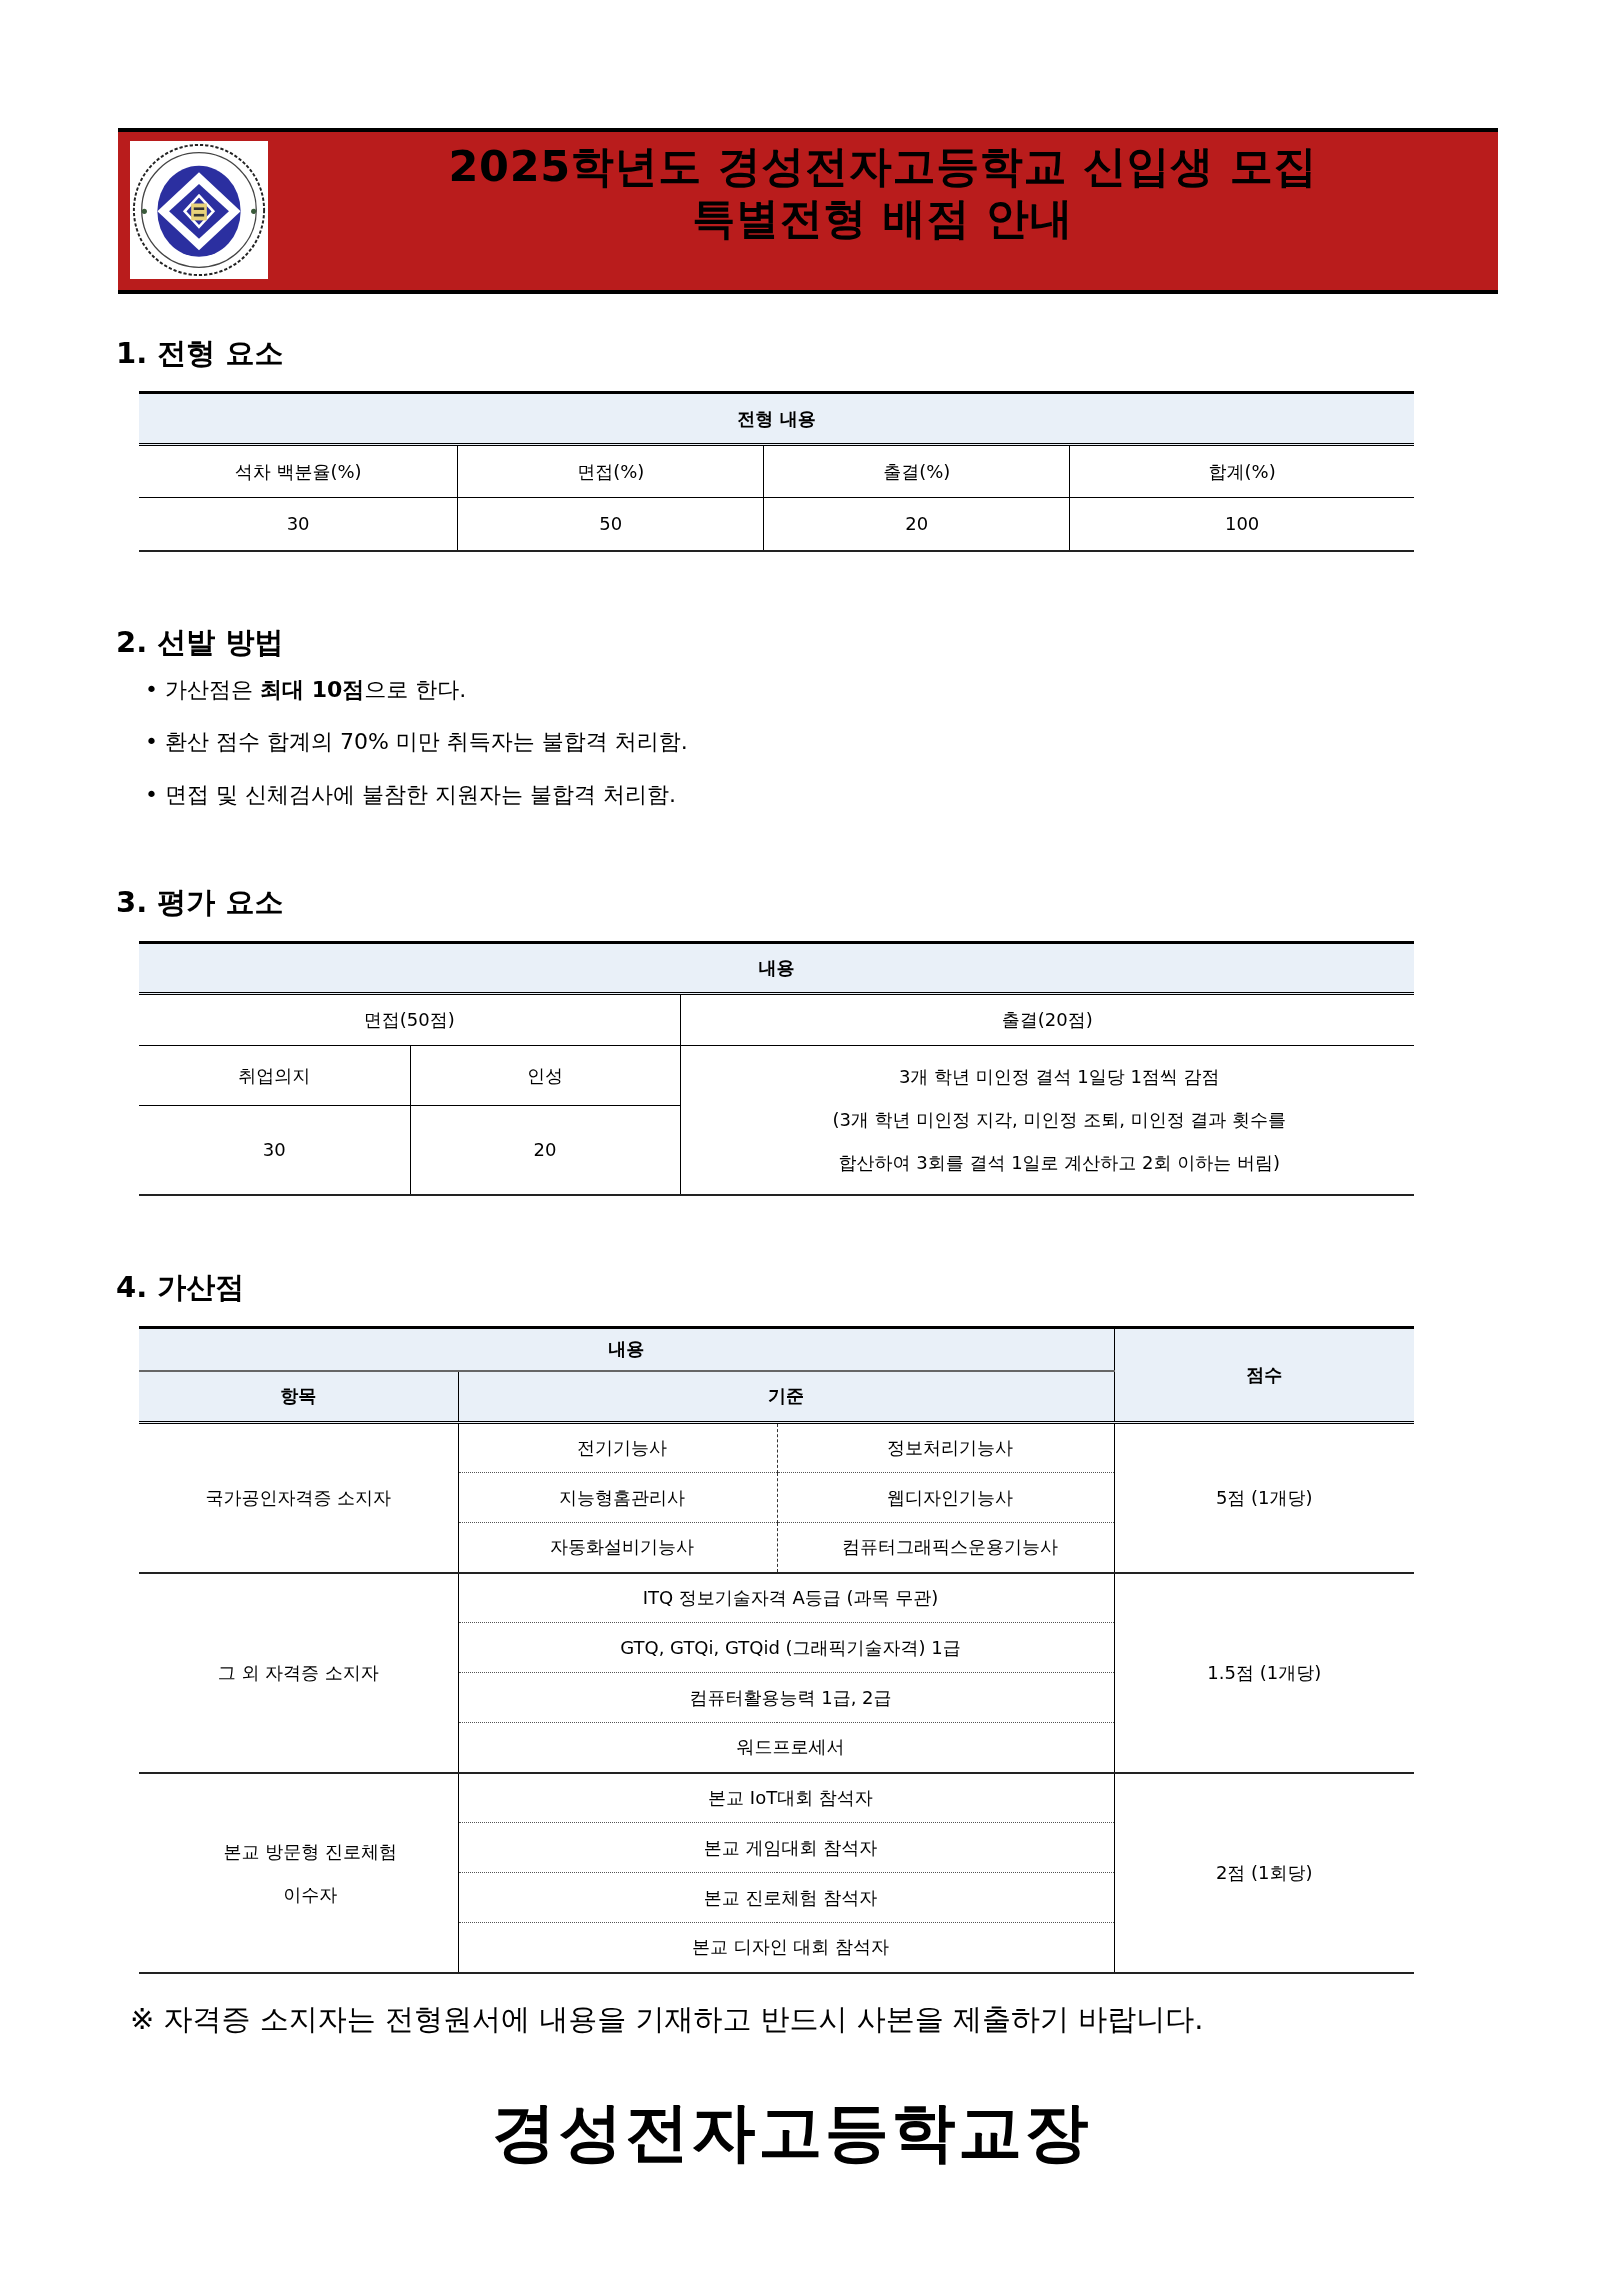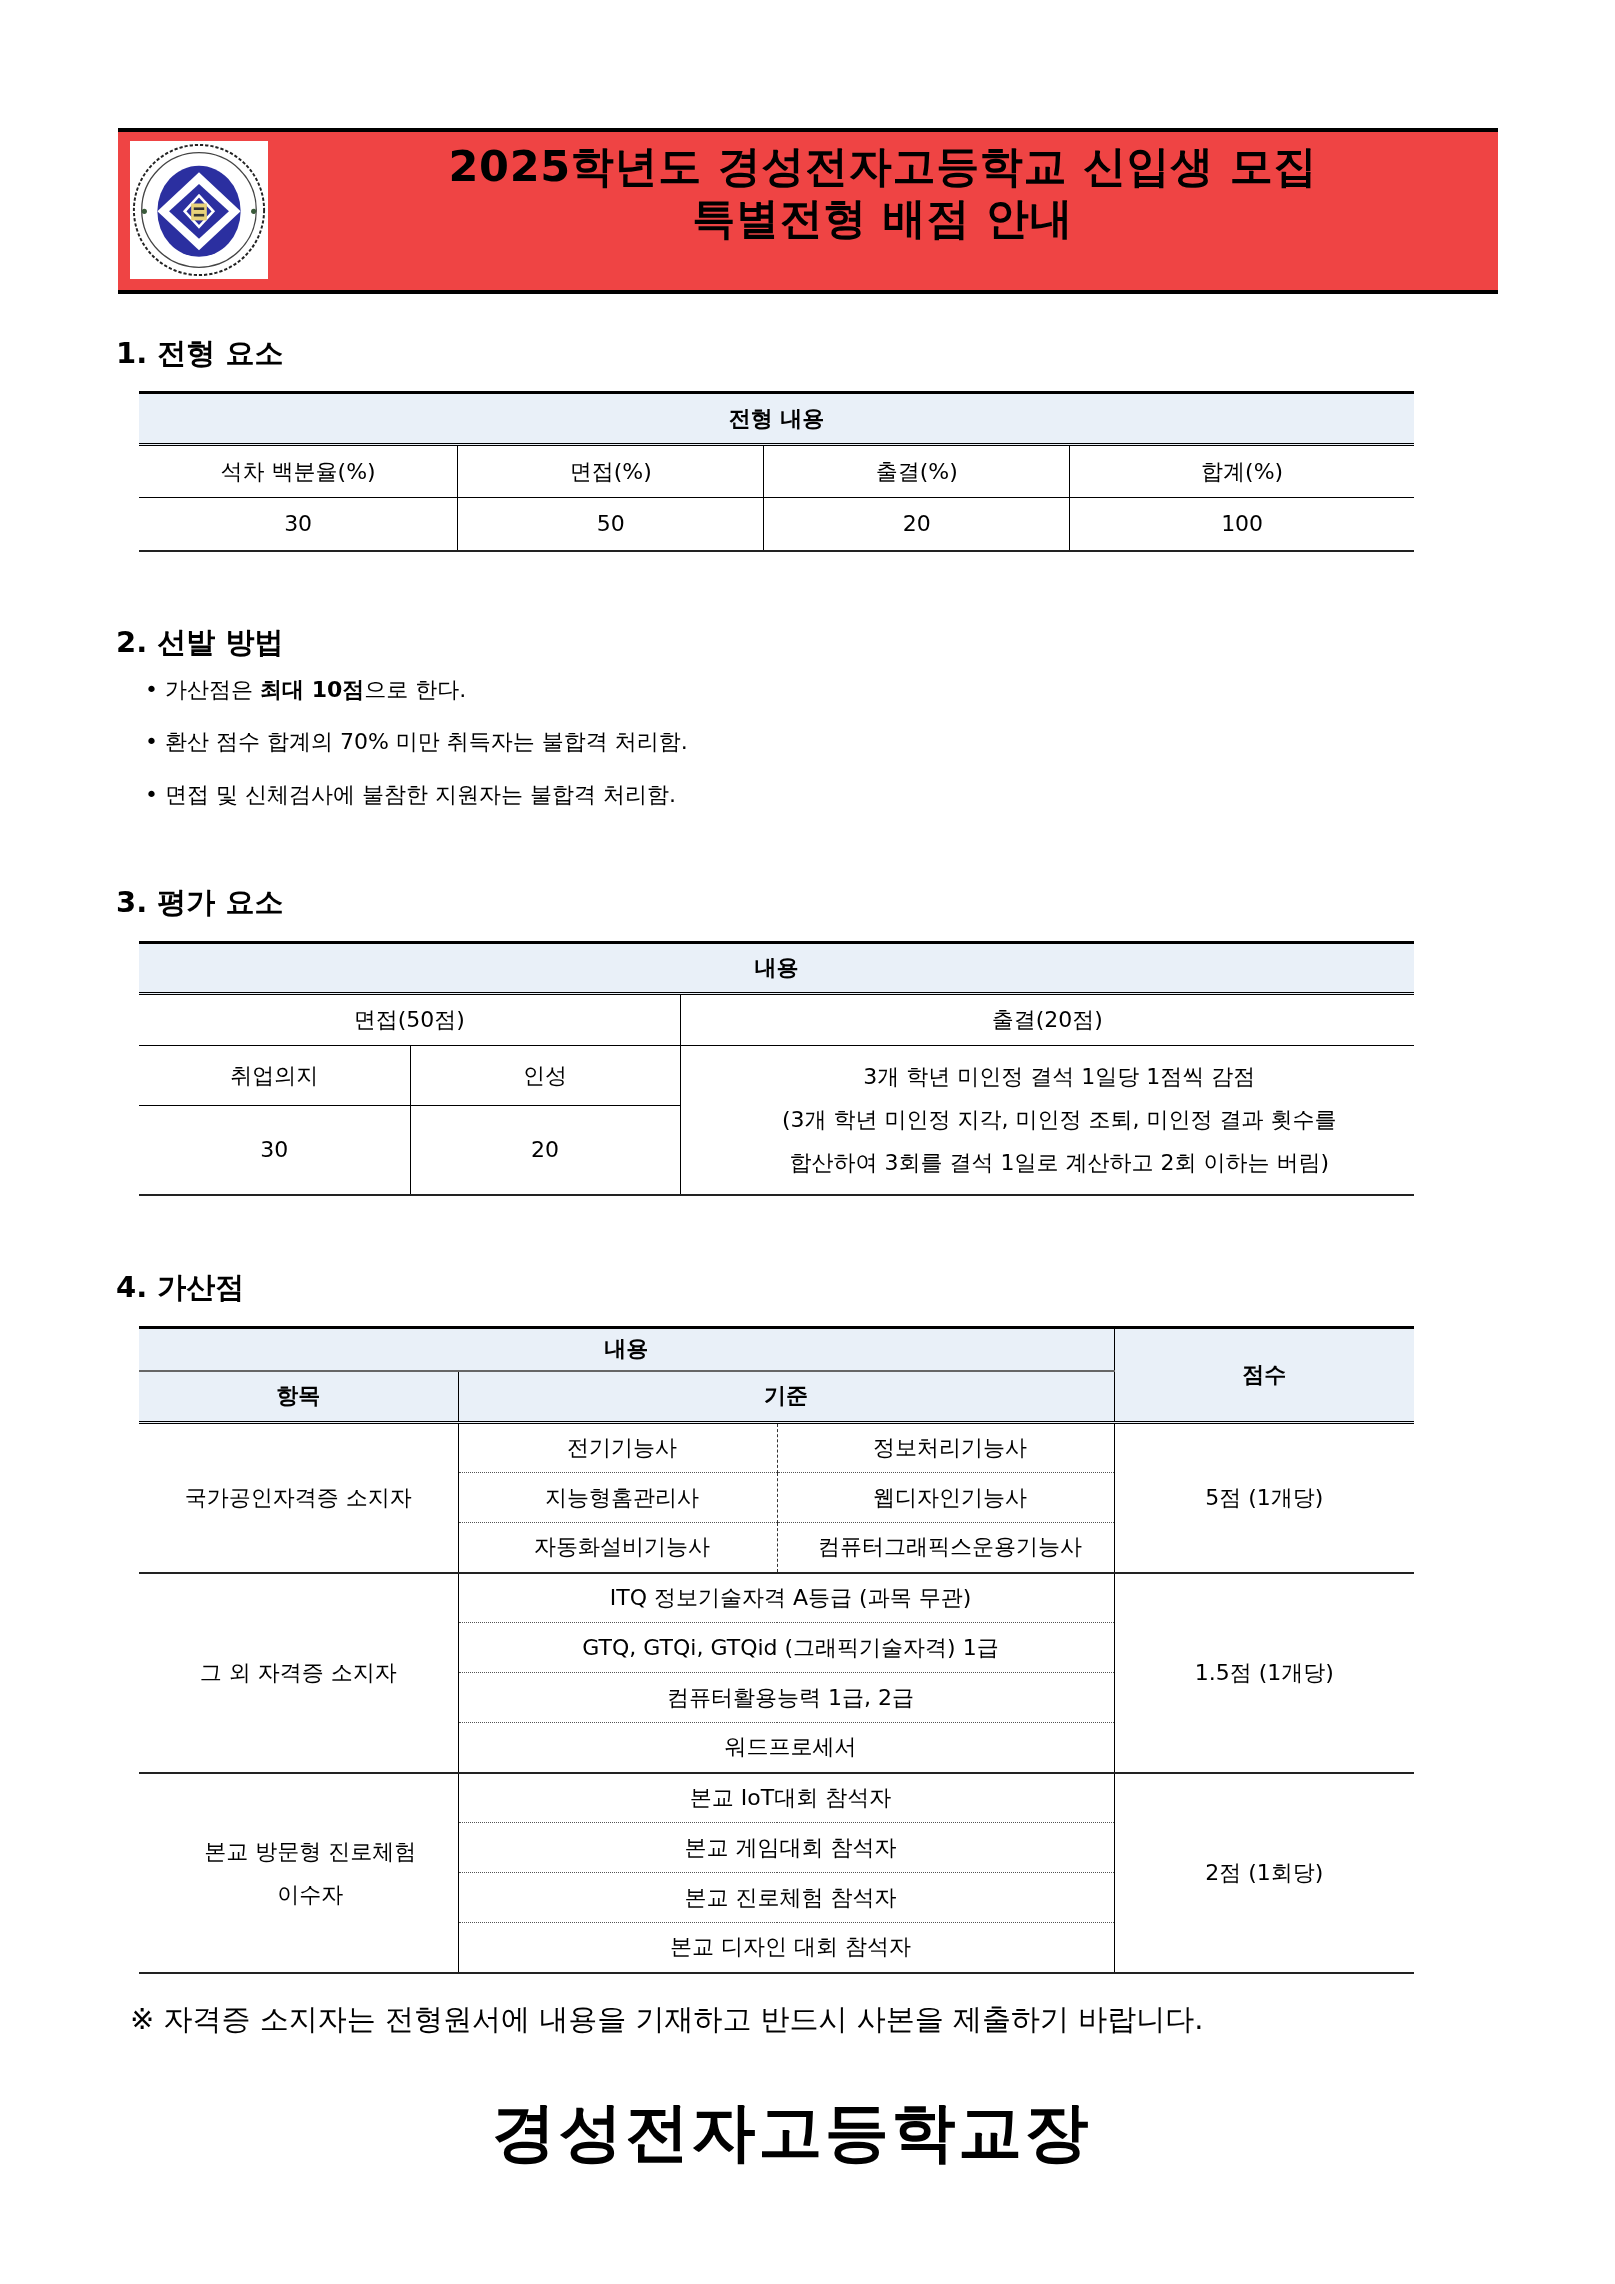--- a/index.html
+++ b/index.html
@@ -1,40 +1,40 @@
 <!DOCTYPE html>
 <html style="font-size:10.4px"><head>
 <meta charset="utf-8">
 <style>
   * { box-sizing: border-box; margin: 0; padding: 0; }
   html, body { width: 1616px; height: 2284px; background: #ffffff; }
   body { position: relative; font-family: "DejaVu Serif", "Liberation Serif", serif; color: #000; overflow: hidden; }
 
   
   .hdr { position: absolute; left: 118px; top: 128px; width: 1380px; height: 166px;
-         background: #ef4444; border-top: 4.6px solid #000; border-bottom: 4.6px solid #000; }
+         background: #b91c1c; border-top: 4.6px solid #000; border-bottom: 4.6px solid #000; }
   .logo { position: absolute; left: 12.4px; top: 9px; width: 138px; height: 138px; background: #fff; }
   .logo svg { width: 100%; height: 100%; display: block; }
   .hdr-title { position: absolute; left: 156px; right: 6.5px; text-align: center;
                font-family: "DejaVu Sans", "Liberation Sans", sans-serif; font-weight: bold;
                font-size: 43px; letter-spacing: 0.7px; line-height: 1; }
   .hdr-title.l1 { top: 13px; }
   .hdr-title.l2 { top: 65px; }
   .hdr-addr { position: absolute; left: 196px; right: 33px; top: 125px; text-align: right;
               font-family: "Liberation Serif", "DejaVu Serif", serif; font-size: 22px; letter-spacing: -0.3px;
               white-space: nowrap; }
   .hdr-addr .gap { display: inline-block; width: 26px; }
 
   
   .sec { position: absolute; left: 116px; font-family: "DejaVu Sans", "Liberation Sans", sans-serif;
          font-weight: bold; font-size: 29px; line-height: 1; }
 
   
   table { position: absolute; left: 139px; width: 1275px; border-collapse: collapse;
-          font-family: "DejaVu Sans", "Liberation Sans", sans-serif; font-size: 22px; }
+          font-family: "DejaVu Sans", "Liberation Sans", sans-serif; font-size: 18px; }
   td, th { font-weight: normal; text-align: center; vertical-align: middle; padding: 0; }
   th { background: #e9f0f8; font-weight: bold; }
   .t-top { border-top: 3.9px solid #000; }
   .t-dbl { border-bottom: 3.9px double #000; }
   .t-row { border-bottom: 1.3px solid #000; }
   .t-end { border-bottom: 2.6px solid #222; }
   .vl { border-left: 1.3px solid #000; }
 
   
   #t1 { top: 391px; }

